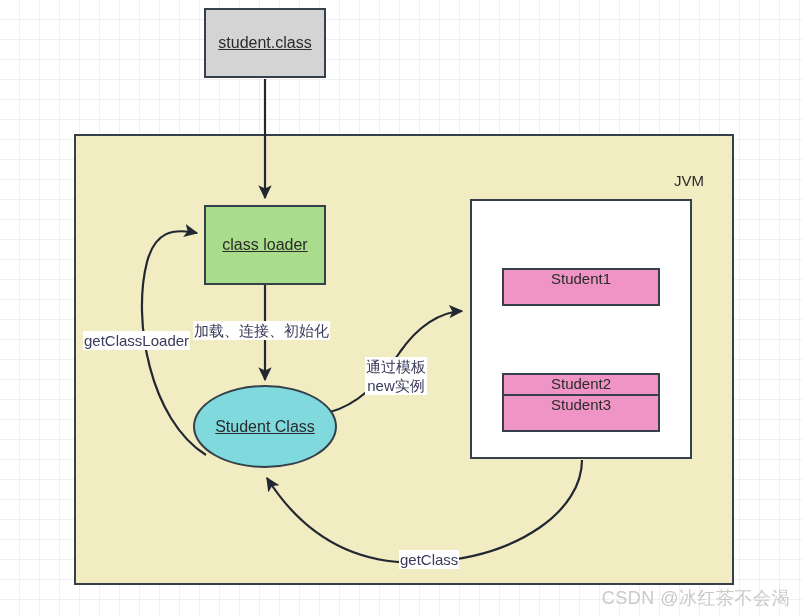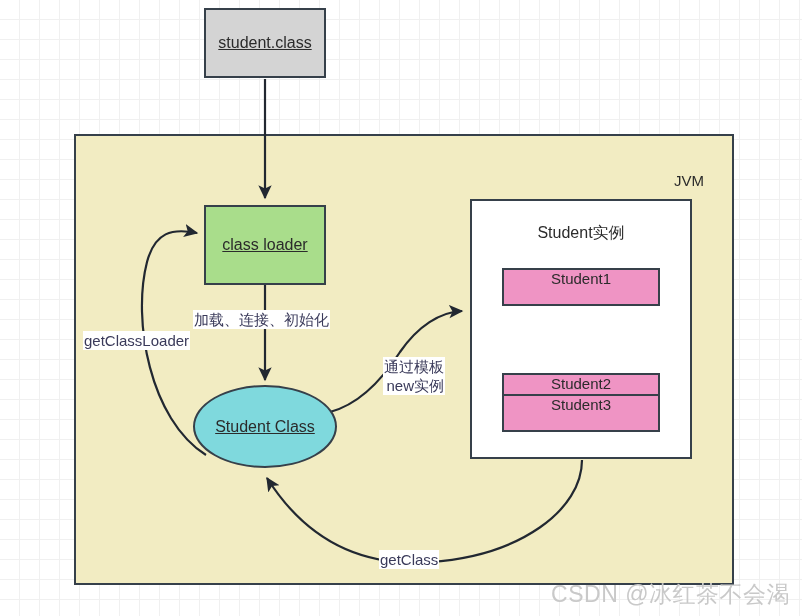--- a/index.html
+++ b/index.html
@@ -123,40 +123,40 @@
   .edge-label {
     position: absolute;
     background: #ffffff;
     color: #3a3a5a;
     font-size: 15px;
     line-height: 19px;
     white-space: pre;
     padding: 0 1px;
   }
   #label-get-class-loader { left: 83px; top: 331px; }
-  #label-load-link-init   { left: 193px; top: 310px; text-align: right; }
-  #label-new-instance     { left: 383px; top: 357px; text-align: right; }
-  #label-get-class        { left: 379px; top: 550px; }
+  #label-load-link-init   { left: 193px; top: 321px; text-align: right; }
+  #label-new-instance     { left: 365px; top: 357px; text-align: center; }
+  #label-get-class        { left: 399px; top: 550px; }
 
   
   #edges {
     position: absolute;
     left: 0;
     top: 0;
     width: 802px;
     height: 616px;
     pointer-events: none;
   }
 
   
   #watermark {
     position: absolute;
     right: 12px;
     bottom: 6px;
-    font-size: 23px;
+    font-size: 18px;
     color: #c9c9c9;
     letter-spacing: 0.5px;
   }
 </style>
 </head>
 <body>
 
 <div id="canvas">
 
   <div id="jvm-container">
@@ -197,21 +197,20 @@
 
   <div class="node" id="class-loader">
     <span>class loader</span>
   </div>
 
   <div class="node" id="student-class-ellipse">
     <span>Student Class</span>
   </div>
 
   <div id="instances-panel">
-    <div id="instances-title">Student实例</div>
     <div class="instance-box" id="instance-0">
       <span>Student1</span>
     </div>
     <div class="instance-box" id="instance-1">
       <span>Student2</span>
     </div>
     <div class="instance-box" id="instance-2">
       <span>Student3</span>
     </div>
   </div>

